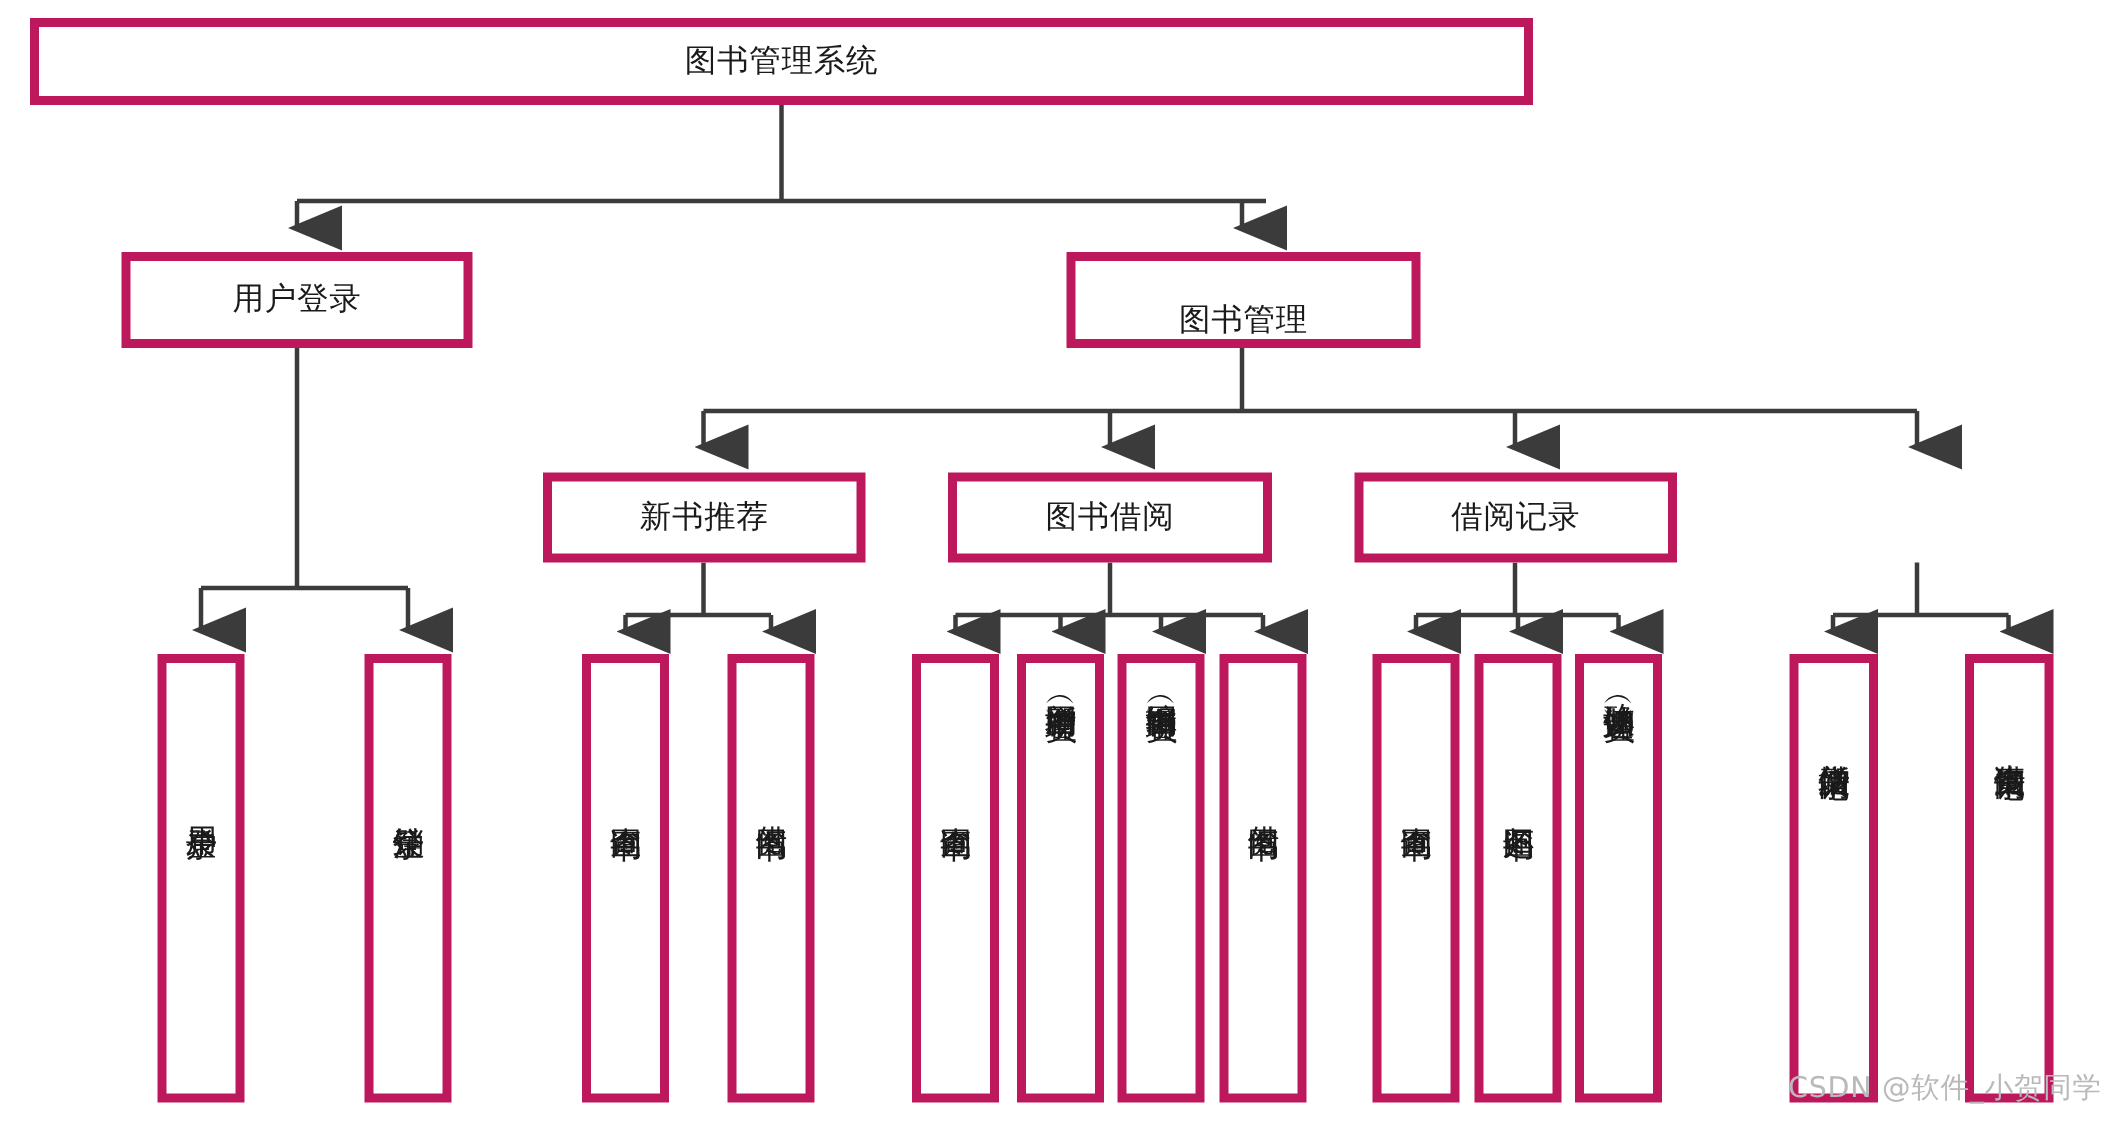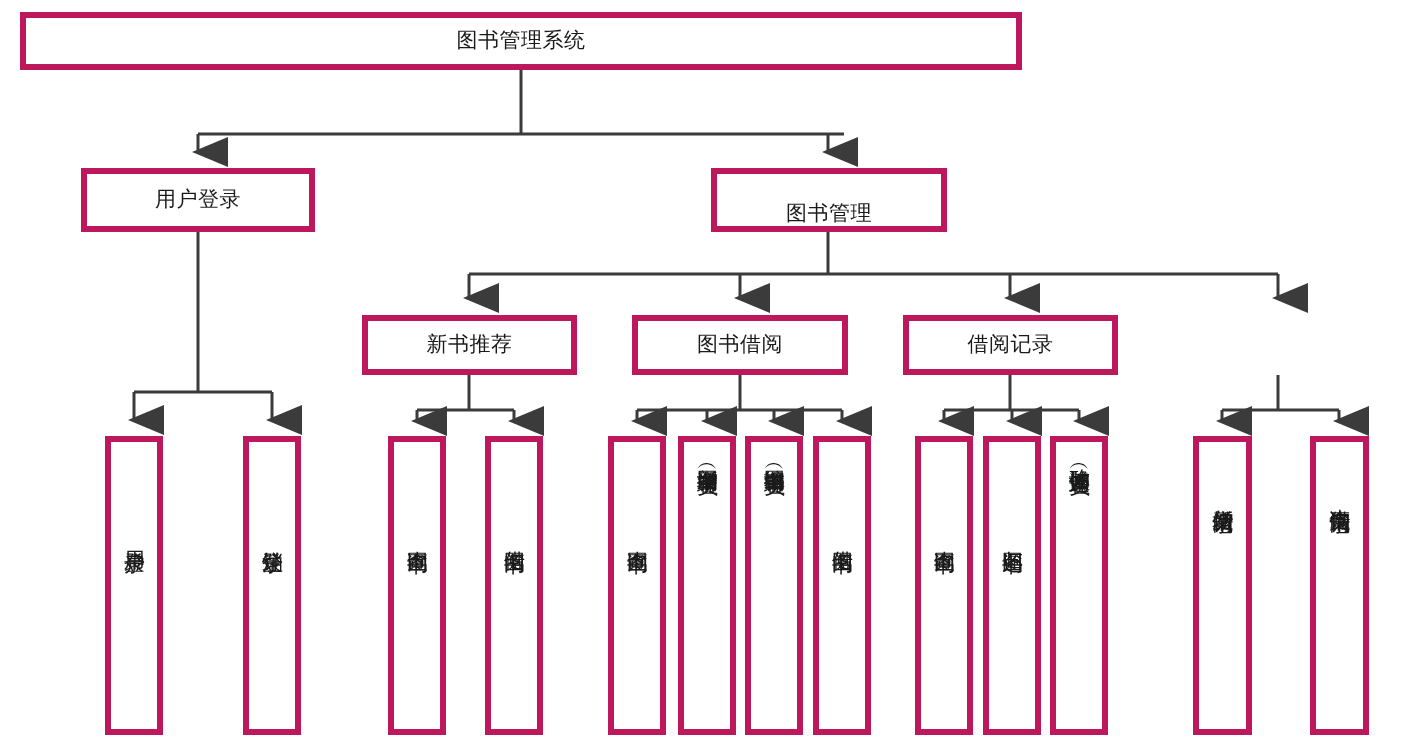--- a/index.html
+++ b/index.html
@@ -185,14 +185,15 @@
   </div>
 
   <div class="node vert pad-mid2" style="left:1193px;top:436px;width:59px;height:299px;">
     <span class="label">新增借阅记录</span>
   </div>
 
   <div class="node vert pad-mid2" style="left:1310px;top:436px;width:59px;height:299px;">
     <span class="label">查询借阅记录</span>
   </div>
 
+  <div class="watermark" style="left:1192px;top:712px;">CSDN @软件_小贺同学</div>
 
 </div>
 
 </body></html>

